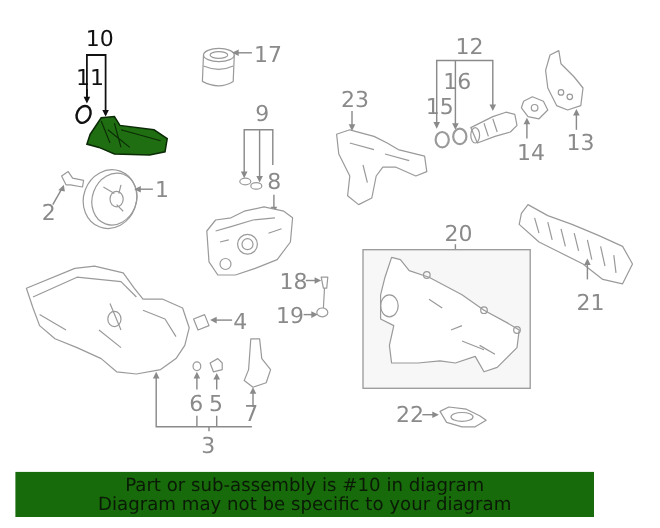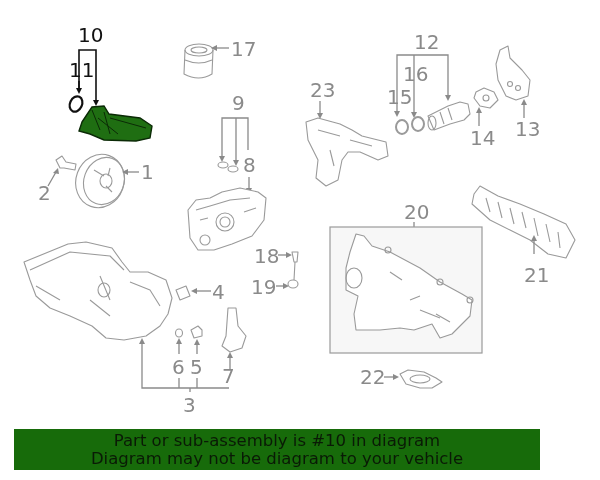--- a/index.html
+++ b/index.html
@@ -178,14 +178,14 @@
     <text class="lbl" x="222" y="383">7</text>
 
     <path class="lead" d="M142,342 L142,388 L229,388 M179,378 L179,388 M197,378 L197,388 M190,388 L190,392"></path>
     <polygon points="139,344 145,344 142,338" fill="#8a8a8a"></polygon>
     <text class="lbl" x="183" y="412">3</text>
   </g>
 </svg>
 
 <div class="banner">
   <div>Part or sub-assembly is #10 in diagram</div>
-  <div>Diagram may not be diagram to your vehicle</div>
+  <div>Diagram may not be specific to your diagram</div>
 </div>
 
 </body></html>

